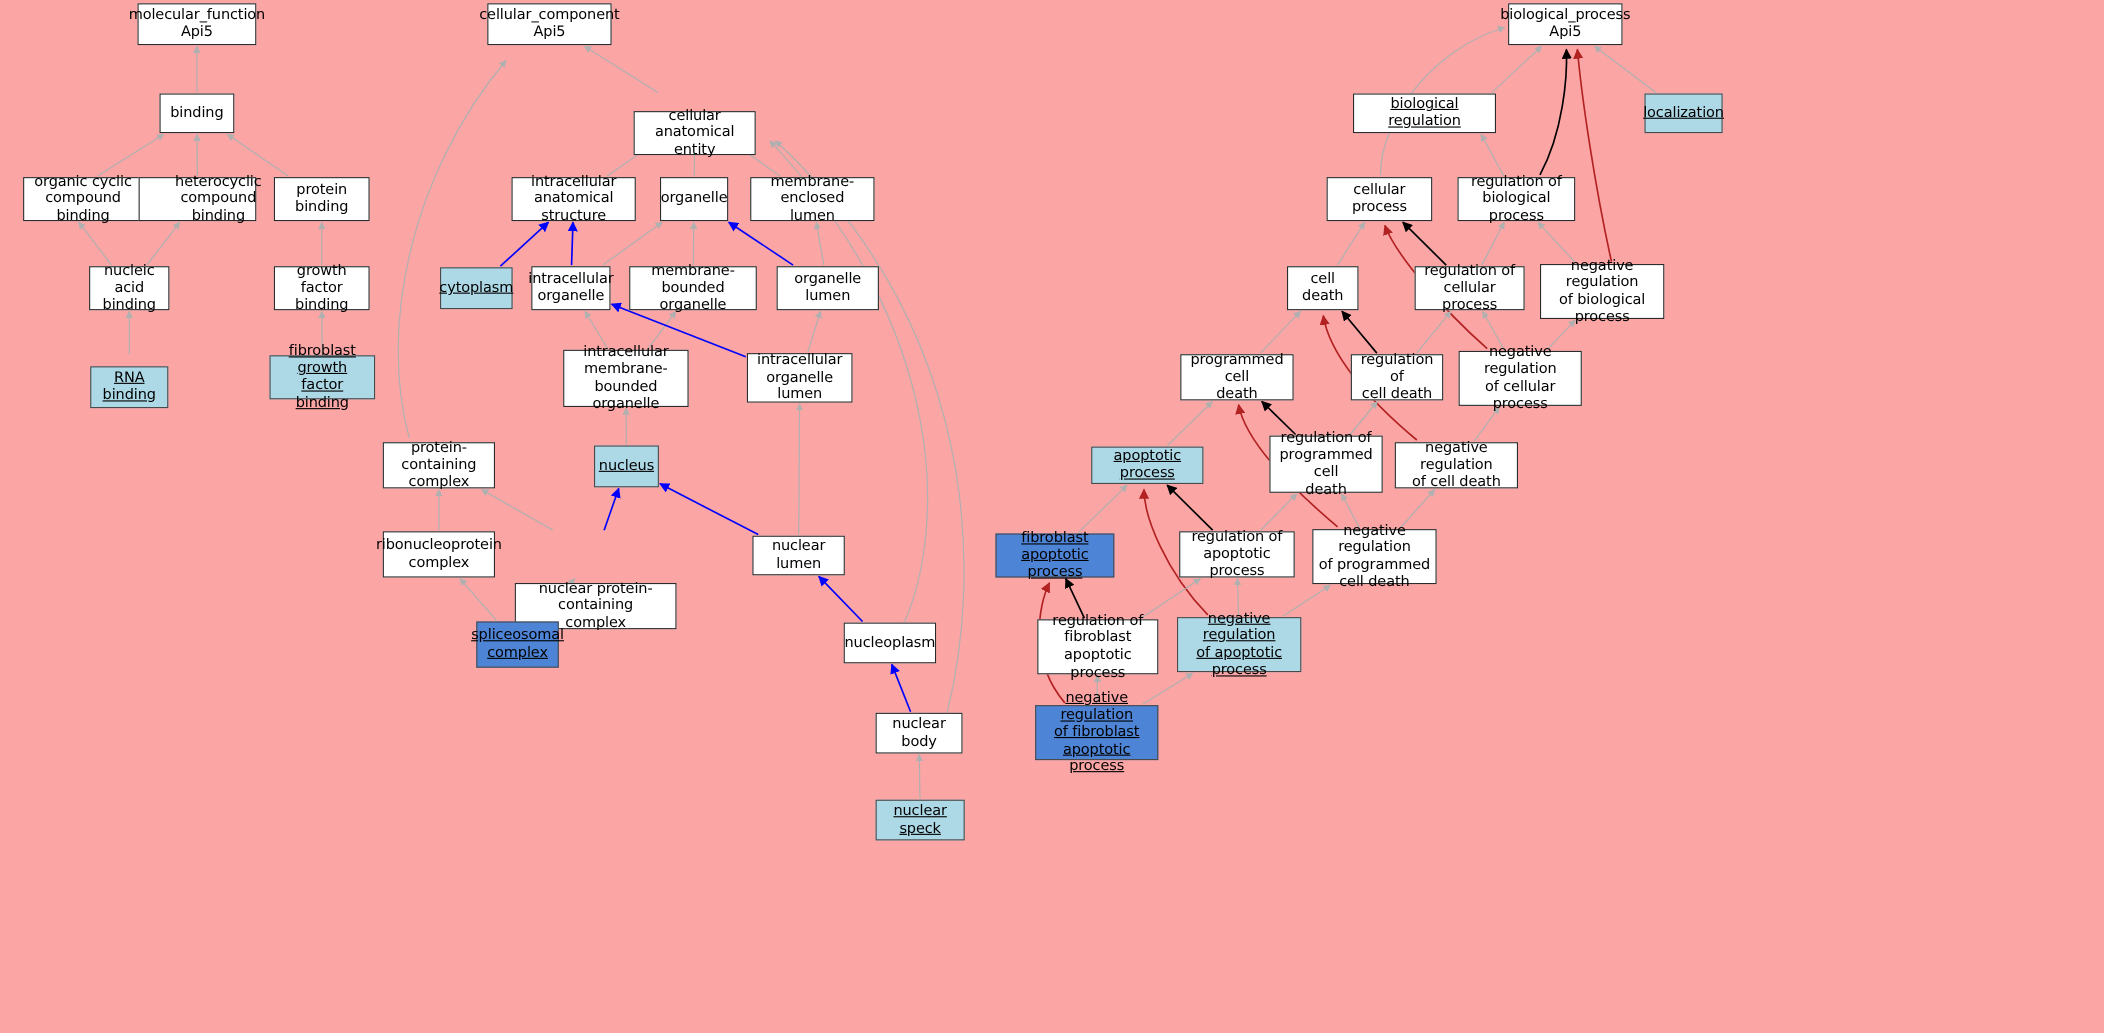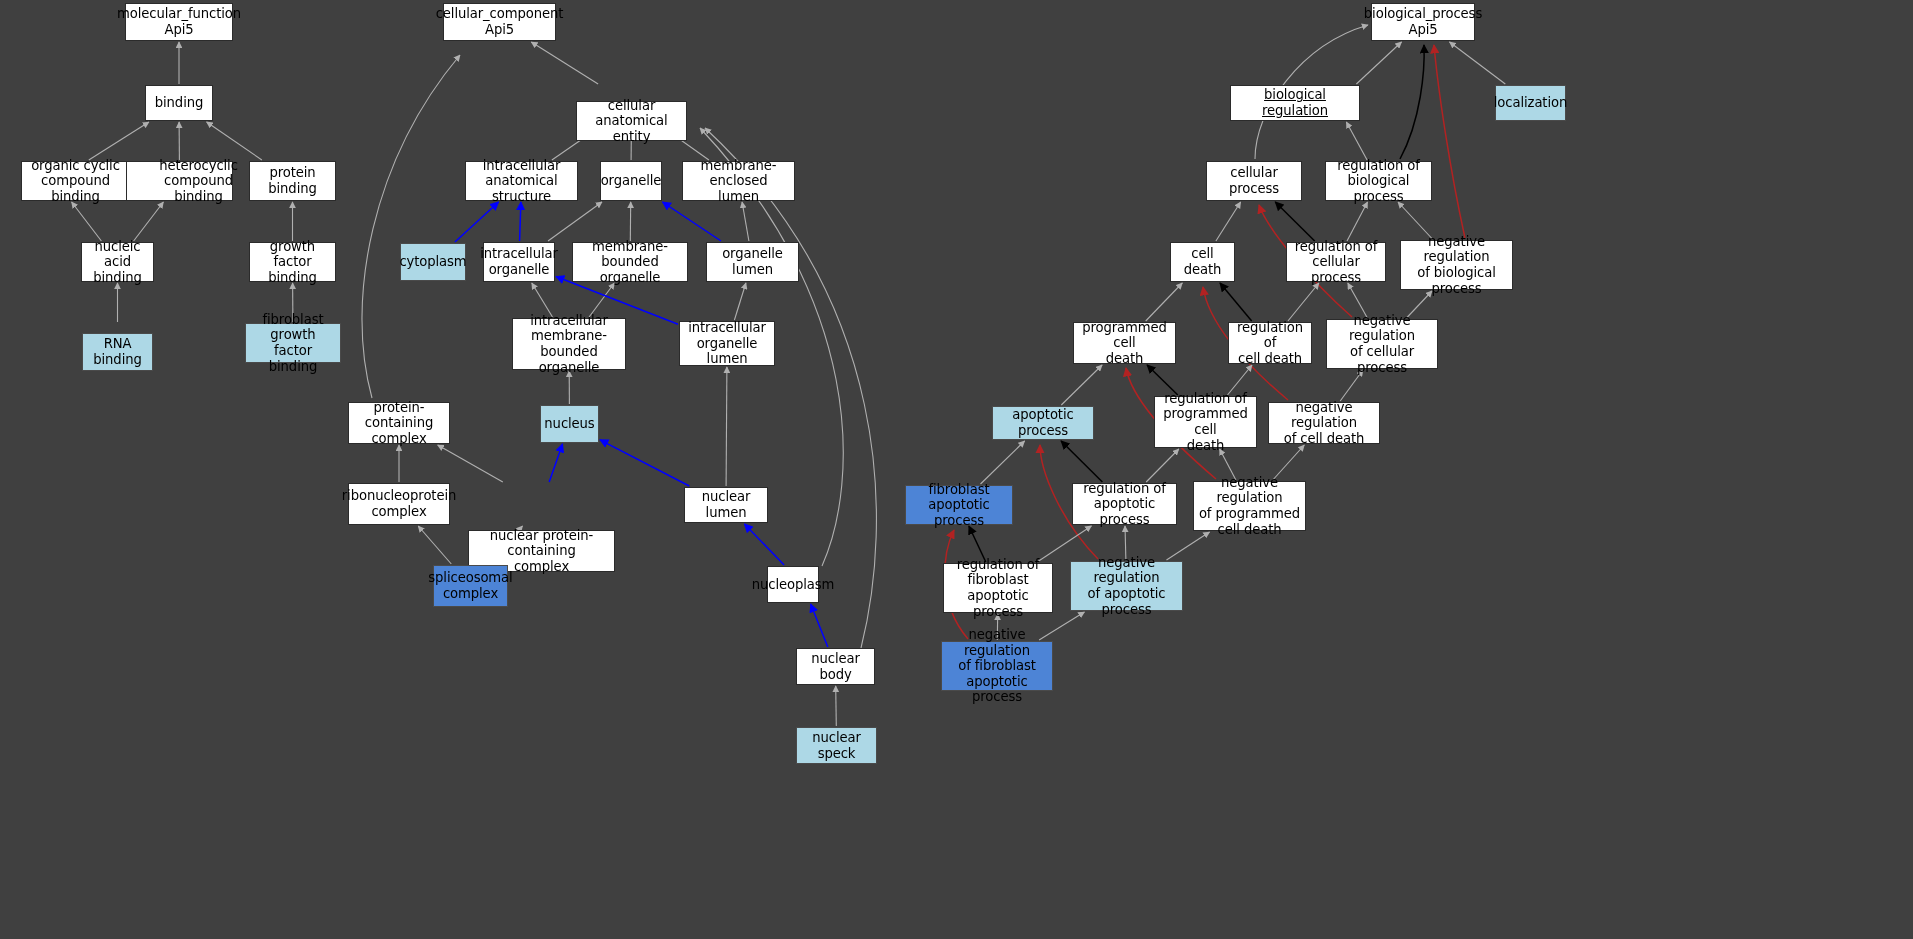--- a/index.html
+++ b/index.html
@@ -1,42 +1,42 @@
 <!DOCTYPE html>
 <html><head>
 <meta charset="utf-8">
 <title>GO DAG — Api5</title>
 <style>
   html,body{margin:0;padding:0;background:#ffffff;}
   #canvas{
     position:relative;
     width:1913px;
     height:939px;
-    background:#404040;
+    background:#fca5a5;
     font-family:"DejaVu Sans","Liberation Sans",sans-serif;
     overflow:hidden;
   }
   #edges{position:absolute;left:0;top:0;width:1913px;height:939px;pointer-events:none;}
   .node{
     position:absolute;
     box-sizing:border-box;
     display:flex;
     align-items:center;
     justify-content:center;
     text-align:center;
     border:1px solid #2b2b2b;
     background:#ffffff;
     color:#000000;
     font-size:13.2px;
     line-height:1.18;
     padding:1px 3px;
     white-space:pre-line;
     letter-spacing:-0.1px;
   }
-  .node.hl{border:1.8px solid #4a4a4a;}
+  .node.hl{border:1.8px solid #4a4a4a;text-decoration:underline;}
   .node.light{background:#ADD8E6;}
   .node.deep{background:#4d84d6;}
 </style>
 </head>
 <body>
 
 <div id="canvas">
   <svg id="edges" viewBox="0 0 1913 939" xmlns="http://www.w3.org/2000/svg">
     <defs>
       <marker id="ah-is_a" viewBox="0 0 10 10" refX="9" refY="5" markerWidth="6.2" markerHeight="6.2" orient="auto-start-reverse">
@@ -166,21 +166,21 @@
       <div class="node" style="left: 348px; top: 402px; width: 102px; height: 42px;">protein-containing
 complex</div>
       <div class="node hl light" style="left: 540px; top: 405px; width: 59px; height: 38px;">nucleus</div>
       <div class="node" style="left: 348px; top: 483px; width: 102px; height: 42px;">ribonucleoprotein
 complex</div>
       <div class="node" style="left: 468px; top: 483px; width: 147px; height: 42px; margin-top: 47px;">nuclear protein-containing
 complex</div>
       <div class="node" style="left: 684px; top: 487px; width: 84px; height: 36px;">nuclear lumen</div>
       <div class="node hl deep" style="left: 433px; top: 565px; width: 75px; height: 42px;">spliceosomal
 complex</div>
-      <div class="node" style="left: 767px; top: 566px; width: 52px; height: 37px;">nucleoplasm</div>
+      <div class="node" style="left: 767px; top: 566px; width: 84px; height: 37px;">nucleoplasm</div>
       <div class="node" style="left: 796px; top: 648px; width: 79px; height: 37px;">nuclear body</div>
       <div class="node hl light" style="left: 796px; top: 727px; width: 81px; height: 37px;">nuclear speck</div>
       <div class="node" style="left: 1371px; top: 3px; width: 104px; height: 38px;">biological_process
 Api5</div>
       <div class="node" style="left: 1230px; top: 85px; width: 130px; height: 36px; text-decoration: underline;">biological regulation</div>
       <div class="node hl light" style="left: 1495px; top: 85px; width: 71px; height: 36px;">localization</div>
       <div class="node" style="left: 1206px; top: 161px; width: 96px; height: 40px;">cellular process</div>
       <div class="node" style="left: 1325px; top: 161px; width: 107px; height: 40px;">regulation of
 biological process</div>
       <div class="node" style="left: 1170px; top: 242px; width: 65px; height: 40px;">cell death</div>

